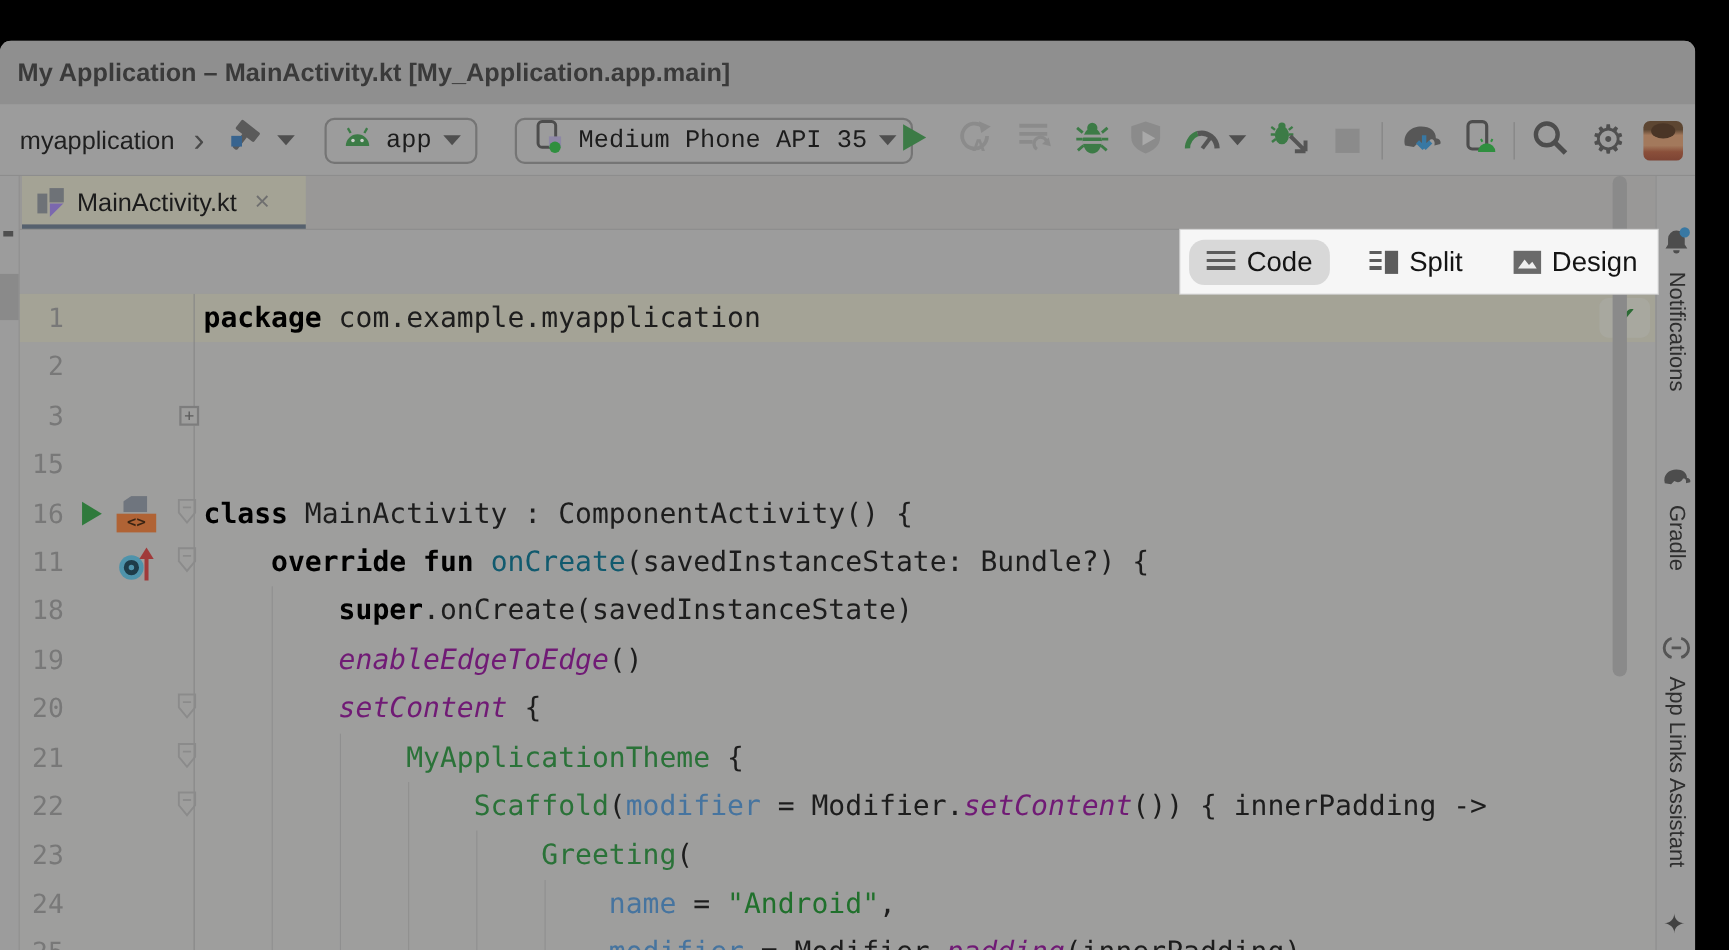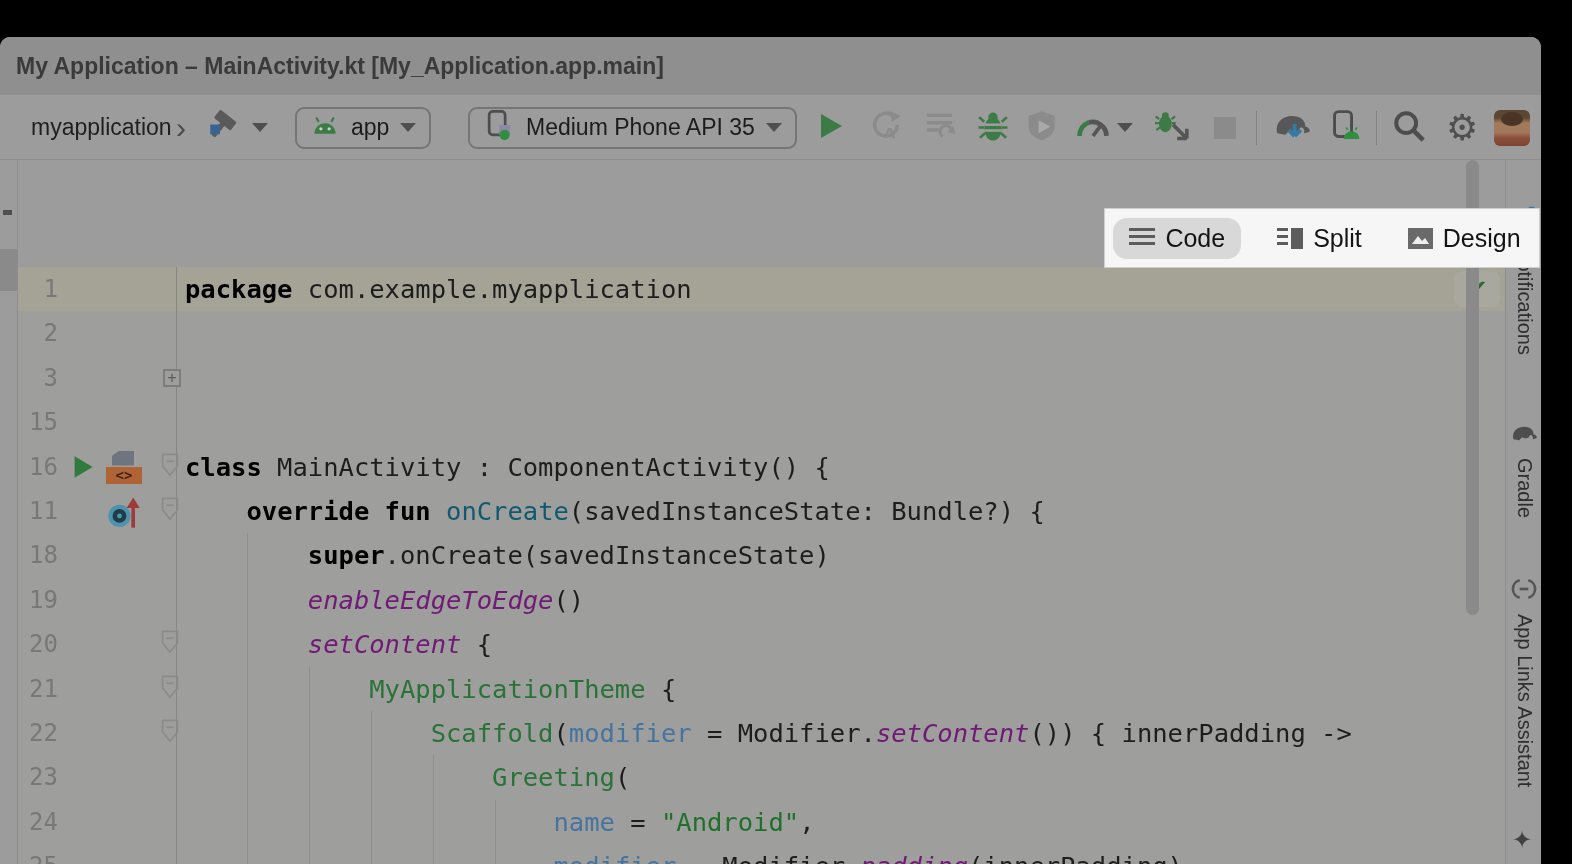--- a/index.html
+++ b/index.html
@@ -18,21 +18,21 @@
   
   .toolbar { position:absolute; left:0; top:58px; width:100%; height:65px;
              background:#9c9c9c; border-bottom:1px solid #8d8d8d; }
   .toolbar .abs { position:absolute; top:0; height:65px; display:flex; align-items:center; }
   .chev { color:#4a4a4a; font-size:30px; line-height:60px; }
   .crumb-label { font-size:23px; color:#1f1f1f; }
   .caret { width:0; height:0; border-left:8px solid transparent; border-right:8px solid transparent;
            border-top:9px solid #4f4f4f; display:inline-block; }
   .combo { border:2px solid #757575; border-radius:9px; height:42px;
            display:flex; align-items:center; gap:11px; padding:0 13px;
-           font-size:23px; color:#1c1c1c; }
+           font-size:23px; color:#1c1c1c;font-family:Liberation Mono, monospace; }
   .tb-divider { position:absolute; top:16px; width:1px; height:34px; background:#828282; }
   .icon-btn { display:flex; align-items:center; justify-content:center; }
   .stop-square { width:22px; height:22px; background:#8b8b8b; }
   .gear-glyph { font-size:36px; color:#4f4f4f; font-family:"DejaVu Sans",sans-serif; line-height:36px; }
   .avatar { width:36px; height:36px; border-radius:6px; overflow:hidden; position:relative;
             background:linear-gradient(180deg,#5d4632 0%,#5d4632 22%,#a3795c 36%,#a3795c 62%,#8a4f3a 78%,#7d4434 100%); }
   .avatar::before { content:""; position:absolute; left:7px; top:2px; width:22px; height:14px;
             border-radius:50%; background:#4a3526; }
 
   
@@ -49,21 +49,21 @@
   .kt-icon .p3 { position:absolute; left:11px; top:14px; width:13px; height:13px; background:#7b68ae;
                  clip-path:polygon(0 0,100% 0,0 100%,100% 100%,0 100%,0 0); }
   .kebab { position:absolute; right:22px; top:8px; font-size:26px; color:#4b4b4b; letter-spacing:0; }
 
   
   .striprow { position:absolute; left:18px; top:172px; width:1487px; height:58px; background:#9c9c9c; }
 
   
   .viewbar { position:absolute; left:1073px; top:172px; width:434px; height:58px;
              background:#f6f6f6; box-shadow:0 0 0 1px #cfcfcf;
-             display:flex; align-items:center; justify-content:center; gap:26px; z-index:5;margin-left:32px; }
+             display:flex; align-items:center; justify-content:center; gap:26px; z-index:5; }
   .vm-btn { display:flex; align-items:center; gap:10px; font-size:25px; color:#141414;
             padding:6px 10px; border-radius:14px; }
   .vm-btn.selected { background:#d8d8d8; padding:6px 16px; }
   .ic-code { width:26px; height:21px;
              background:repeating-linear-gradient(#5c5c5c 0 3px,transparent 3px 7px); }
   .ic-split { position:relative; width:26px; height:21px; }
   .ic-split .bars { position:absolute; left:0; top:0; width:11px; height:21px;
              background:repeating-linear-gradient(#5c5c5c 0 3px,transparent 3px 7px); }
   .ic-split .pane { position:absolute; right:0; top:0; width:12px; height:21px; background:#5c5c5c; }
   .ic-design { width:25px; height:21px; background:#6a6a6a; position:relative; }
@@ -123,21 +123,21 @@
 <body>
 
 <div class="window">
 
   <div class="titlebar">
     <span>My Application – MainActivity.kt [My_Application.app.main]</span>
   </div>
 
   <div class="toolbar">
 
-    <div class="abs" style="left:31px;">
+    <div class="abs" style="left:18px;">
       <span class="crumb-label">myapplication</span>
     </div>
     <div class="abs" style="left:176px;">
         <span class="chev">›</span>
       </div>
 
     <div class="abs icon-btn" style="left:205px;">
       <span>
         <svg width="36" height="36" viewBox="0 0 24 24">
           <g transform="rotate(38 12 10)">
@@ -316,20 +316,33 @@
     <div class="abs" style="left:1494px;">
       <div class="avatar"></div>
     </div>
   </div>
 
   <div class="left-stripe">
     <div class="dash"></div>
     <div class="block"></div>
   </div>
 
+  <div class="tabrow">
+    <div class="tab">
+      <span class="kt-icon">
+        <span class="p1"></span>
+          <span class="p2"></span>
+          <span class="p3"></span>
+      </span>
+      <span class="tab-label">MainActivity.kt</span>
+      <span class="tab-close">×</span>
+      <span class="underline"></span>
+    </div>
+    <span class="kebab">⋮</span>
+  </div>
 
   <div class="striprow"></div>
 
   <div class="viewbar">
     <div class="vm-btn selected">
       <span class="ic-code"></span>
       <span>Code</span>
     </div>
     <div class="vm-btn">
       <span class="ic-split">

